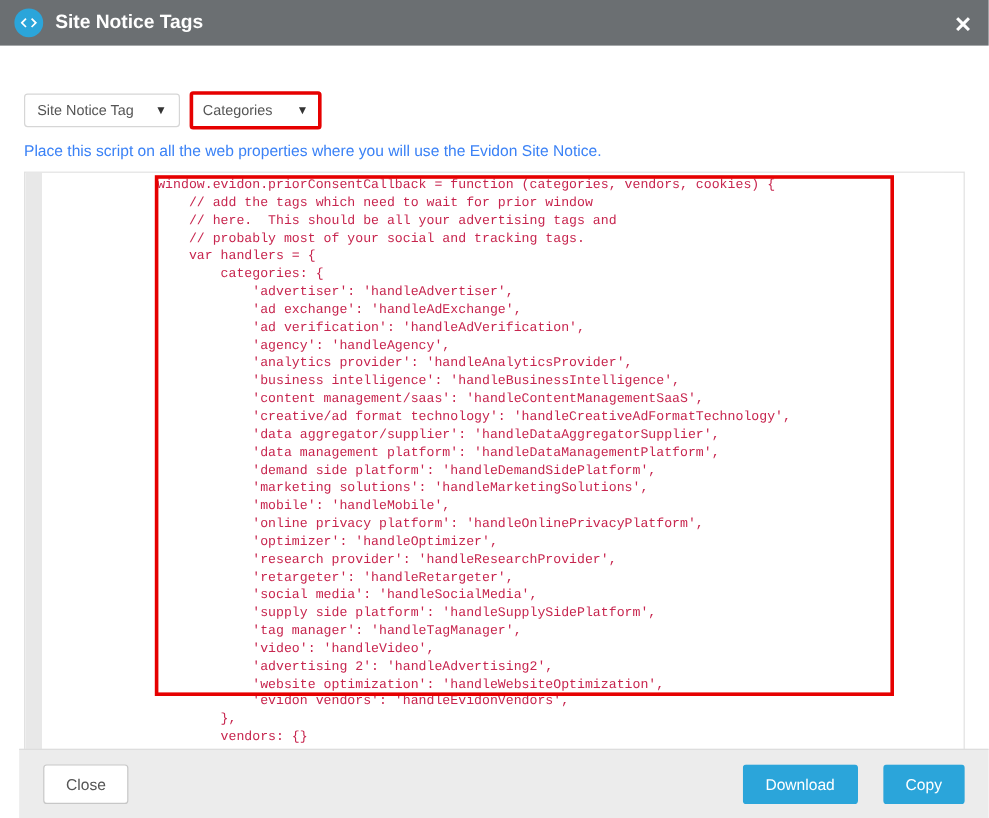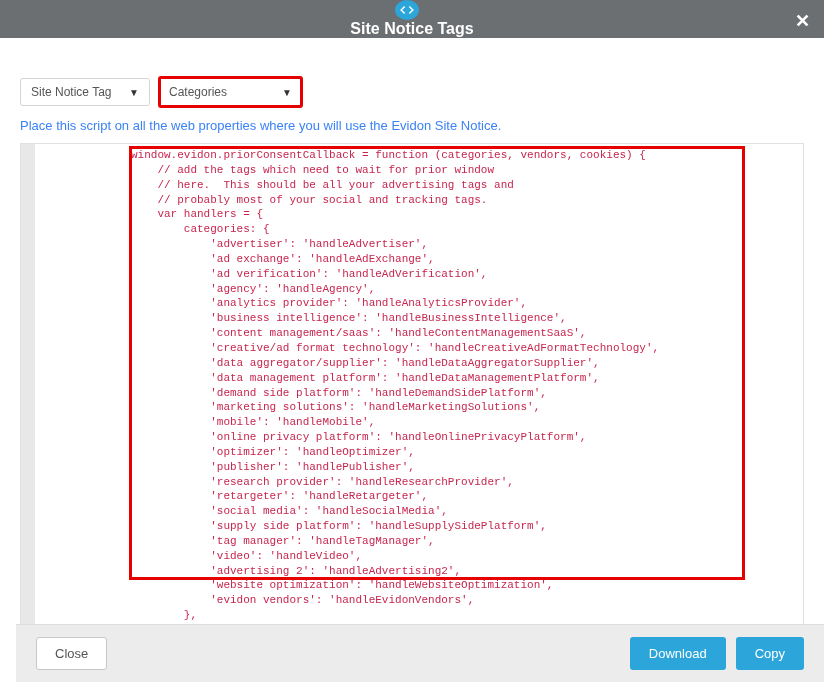--- a/index.html
+++ b/index.html
@@ -1,47 +1,47 @@
 <!DOCTYPE html>
 <html><head>
 <meta charset="utf-8">
 <style>
 * { box-sizing: border-box; margin: 0; padding: 0; }
 body { font-family: Arial, Helvetica, sans-serif; background: #fff; width: 824px; height: 682px; overflow: hidden; position: relative; }
 
-.header { background: #6b6f72; height: 38px; display: flex; align-items: center; padding: 0 12px; position: relative; flex-direction: column; }
+.header { background: #6b6f72; height: 38px; display: flex; align-items: center; padding: 0 12px; position: relative; }
 .header-icon { width: 24px; height: 24px; background: #2ba5da; border-radius: 50%; display: flex; align-items: center; justify-content: center; margin-right: 10px; }
 .header-icon svg { width: 14px; height: 14px; }
 .header-title { color: #fff; font-size: 16px; font-weight: bold; }
 .close-x { position: absolute; right: 14px; top: 10px; color: #fff; font-size: 18px; cursor: pointer; font-weight: bold; }
 
 .toolbar { padding: 14px 20px 10px 20px; display: flex; gap: 8px; align-items: center; margin-top: 24px; }
 .select { border: 1px solid #d6d6d6; border-radius: 3px; height: 28px; display: flex; align-items: center; justify-content: space-between; padding: 0 10px; font-size: 12px; color: #555; background: #fff; cursor: pointer; }
 .select-tag { width: 130px; }
-.select-cat { width: 145px; border: 3px solid #e60000; height: 32px; padding: 0 8px; }
+.select-cat { width: 110px; border: 3px solid #e60000; height: 32px; padding: 0 8px; }
 .caret { font-size: 10px; color: #333; }
 
 .instruction { padding: 0 20px 10px 20px; font-size: 13px; color: #3b82f6; }
 
 .code-wrap { margin: 0 20px; border: 1px solid #e1e1e1; height: 490px; position: relative; overflow: hidden; }
 .code-scroll { position: absolute; left: 14px; right: 16px; top: 0; bottom: 0; overflow-y: auto; background: #fff; }
 .code-scroll::-webkit-scrollbar { width: 14px; }
 .code-scroll::-webkit-scrollbar-track { background: #f0f0f0; }
 .code-scroll::-webkit-scrollbar-thumb { background: #bcbcbc; border-radius: 2px; }
 .gutter-left { position: absolute; left: 0; top: 0; bottom: 0; width: 14px; background: #e8e8e8; }
 .code-inner { padding: 4px 0; margin-left: 16px; }
 .code-line { font-family: 'Courier New', monospace; font-size: 11px; color: #c7254e; white-space: pre; padding-left: 80px; line-height: 1.35; }
 .highlight-box { border: 3px solid #e60000; position: absolute; pointer-events: none; }
 .hl1 { left: 94px; top: 2px; width: 616px; height: 434px; }
 
 .footer { position: absolute; bottom: 0; left: 16px; right: 0; height: 58px; background: #ececec; border-top: 1px solid #ddd; display: flex; align-items: center; padding: 0 20px; }
 .btn { border-radius: 3px; padding: 8px 18px; font-size: 13px; cursor: pointer; border: 1px solid transparent; }
 .btn-close { background: #fff; border: 1px solid #c7c7c7; color: #555; }
 .btn-primary { background: #2ba5da; color: #fff; }
-.footer-right { margin-left: auto; display: flex; gap: 10px; }
+.footer-right { margin-left: auto; display: flex; gap: 21px; }
 </style>
 </head>
 <body>
 
 <div class="header">
   <div class="header-icon">
     <svg viewBox="0 0 24 24" fill="none" stroke="#fff" stroke-width="2.5">
         <path d="M8 6l-6 6 6 6M16 6l6 6-6 6"></path>
       </svg>
   </div>
@@ -80,21 +80,20 @@
         <div class="code-line">            'business intelligence': 'handleBusinessIntelligence',</div>
         <div class="code-line">            'content management/saas': 'handleContentManagementSaaS',</div>
         <div class="code-line">            'creative/ad format technology': 'handleCreativeAdFormatTechnology',</div>
         <div class="code-line">            'data aggregator/supplier': 'handleDataAggregatorSupplier',</div>
         <div class="code-line">            'data management platform': 'handleDataManagementPlatform',</div>
         <div class="code-line">            'demand side platform': 'handleDemandSidePlatform',</div>
         <div class="code-line">            'marketing solutions': 'handleMarketingSolutions',</div>
         <div class="code-line">            'mobile': 'handleMobile',</div>
         <div class="code-line">            'online privacy platform': 'handleOnlinePrivacyPlatform',</div>
         <div class="code-line">            'optimizer': 'handleOptimizer',</div>
-        <div class="code-line">            'publisher': 'handlePublisher',</div>
         <div class="code-line">            'research provider': 'handleResearchProvider',</div>
         <div class="code-line">            'retargeter': 'handleRetargeter',</div>
         <div class="code-line">            'social media': 'handleSocialMedia',</div>
         <div class="code-line">            'supply side platform': 'handleSupplySidePlatform',</div>
         <div class="code-line">            'tag manager': 'handleTagManager',</div>
         <div class="code-line">            'video': 'handleVideo',</div>
         <div class="code-line">            'advertising 2': 'handleAdvertising2',</div>
         <div class="code-line">            'website optimization': 'handleWebsiteOptimization',</div>
         <div class="code-line">            'evidon vendors': 'handleEvidonVendors',</div>
         <div class="code-line">        },</div>

